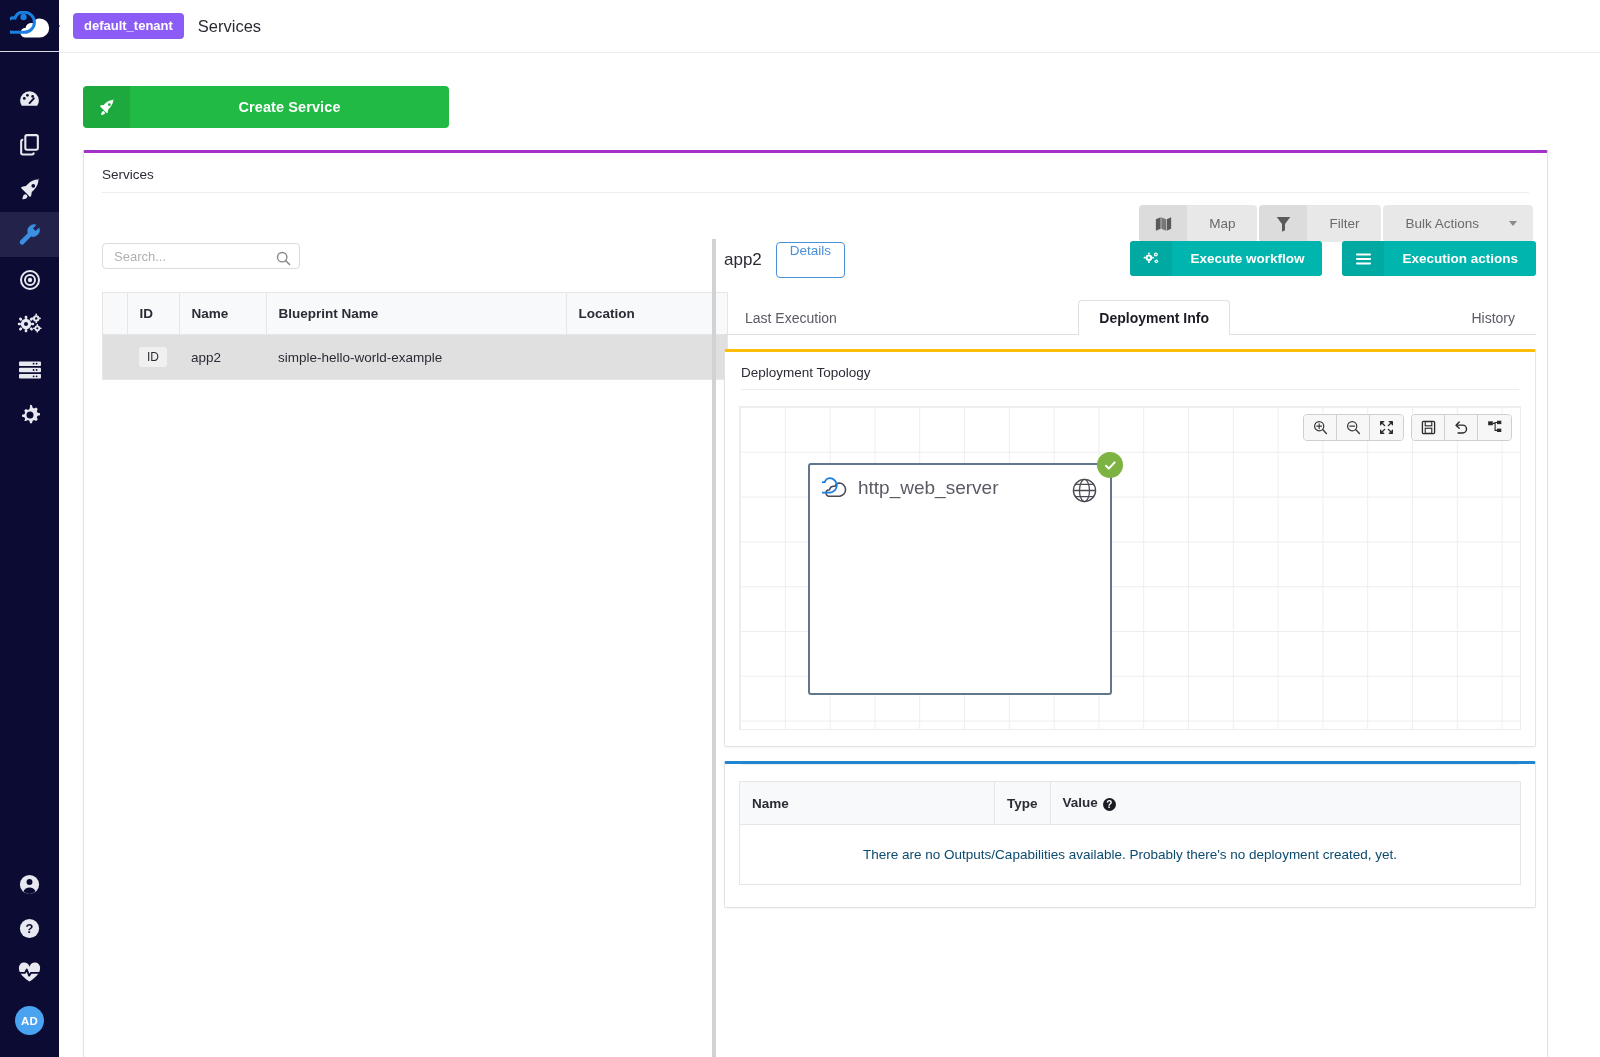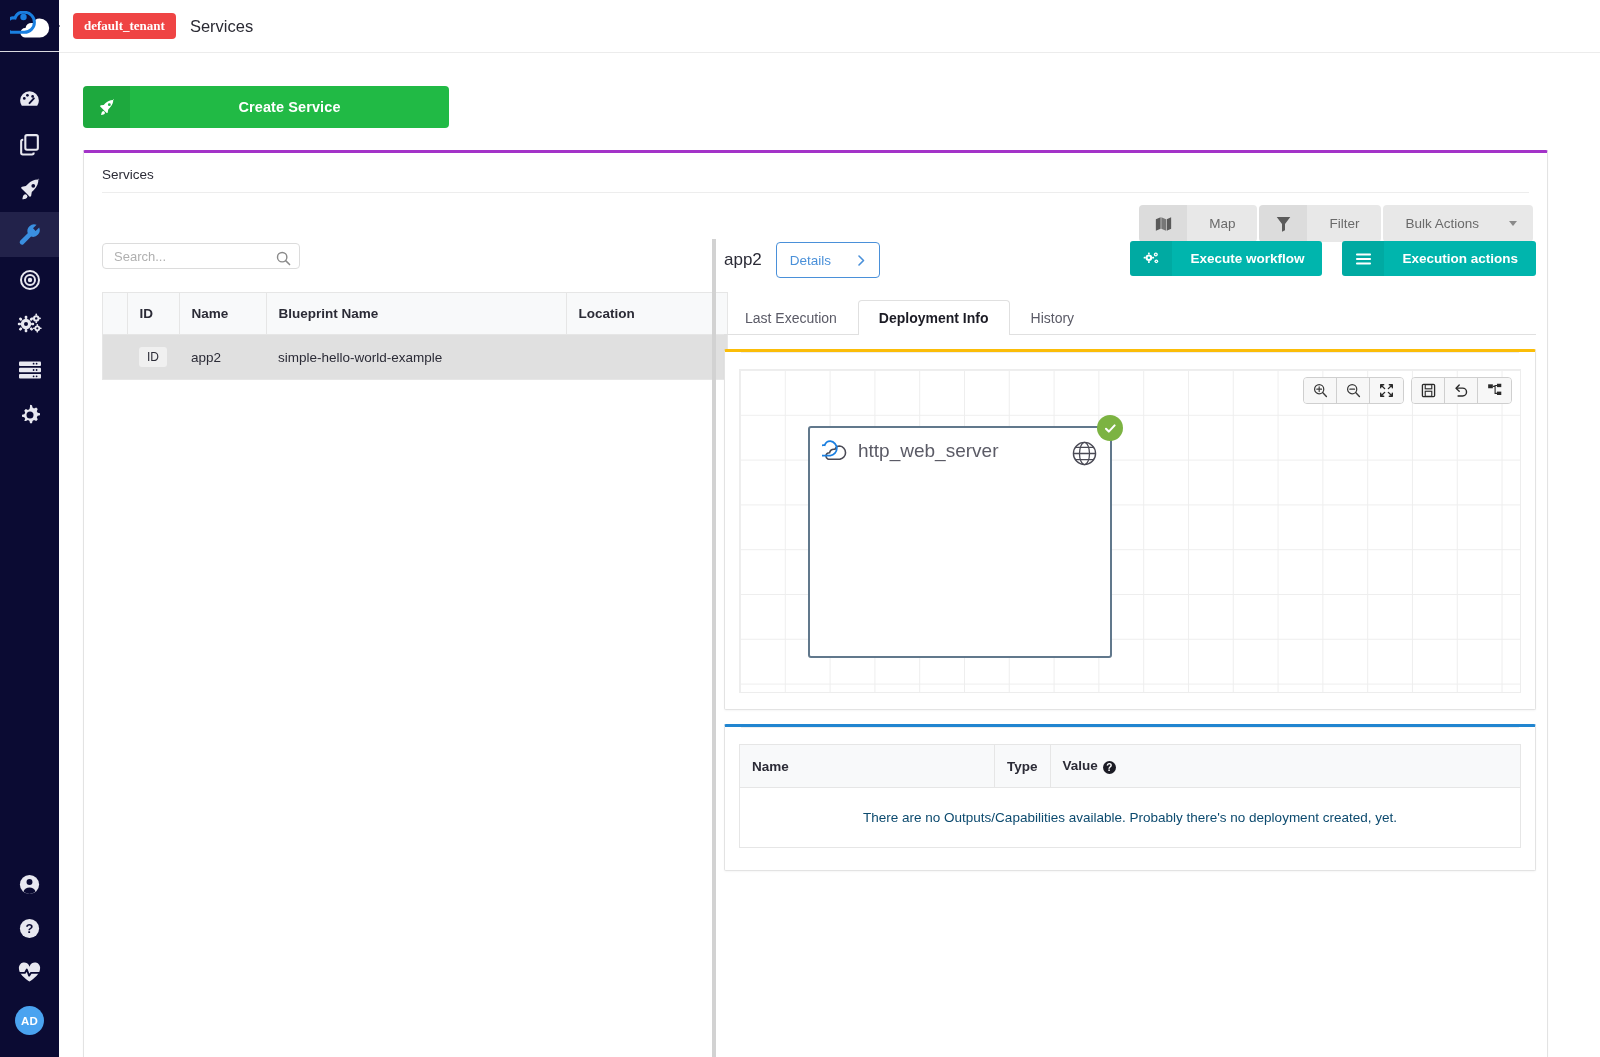--- a/index.html
+++ b/index.html
@@ -57,27 +57,26 @@
   
   .topbar {
     position: absolute; left: 59px; top: 0;
     width: 1541px; height: 53px;
     background: #ffffff;
     border-bottom: 1px solid #ececec;
     display: flex; align-items: center;
     padding-left: 14px;
   }
   .tenant-pill {
-    background: #ef4444; color: #ffffff;
+    background: #8b5cf6; color: #ffffff;
     font-size: 13px; font-weight: bold;
     padding: 6px 11px 7px 11px;
     border-radius: 4px;
     cursor: pointer;
     line-height: 1;
-    font-family: Liberation Serif, serif;
   }
   .page-title {
     margin-left: 14px;
     font-size: 16.5px;
     color: #2a2a33;
   }
 
   
   .main {
     position: absolute; left: 59px; top: 53px;
@@ -264,20 +263,21 @@
   .details-btn {
     border: 1px solid #4a90d9;
     background: #fff;
     color: #4a90d9;
     border-radius: 4px;
     height: 36px;
     display: flex; align-items: center; gap: 26px;
     padding: 0 13px;
     font-size: 13.5px;
     cursor: pointer;
+    flex-direction: column;
   }
   .dep-actions {
     position: absolute; right: 0; top: 2px;
     display: flex; gap: 20px;
   }
   .teal-btn {
     background: #00b5ad;
     color: #fff;
     height: 35px;
     display: flex; align-items: center;
@@ -299,20 +299,21 @@
   }
 
   
   .tabs {
     margin-top: 16px;
     display: flex;
     border-bottom: 1px solid #e0e0e0;
     position: relative;
     height: 38px;
     align-items: flex-end;
+    justify-content: space-between;
   }
   .tab {
     padding: 9px 20px;
     font-size: 14px;
     color: #5a5a66;
     cursor: pointer;
     border: 1px solid transparent;
     border-bottom: none;
     background: transparent;
     position: relative;
@@ -713,20 +714,21 @@
         </div>
       </div>
 
       <div class="tabs">
         <div class="tab">Last Execution</div>
         <div class="tab active">Deployment Info</div>
         <div class="tab">History</div>
       </div>
 
       <div class="widget topology">
+        <div class="widget-title">Deployment Topology</div>
         <div class="widget-rule"></div>
 
         <div class="topo-canvas">
 
           <div class="topo-toolbar">
             <div class="topo-grp">
               <div class="topo-bt">
                 <svg width="15" height="15" viewBox="0 0 17 17">
                   <circle cx="7" cy="7" r="5.2" fill="none" stroke="#3a3a3a" stroke-width="1.4"></circle>
                   <path d="M7 4.3v5.4M4.3 7h5.4" stroke="#3a3a3a" stroke-width="1.3" stroke-linecap="round"></path>

